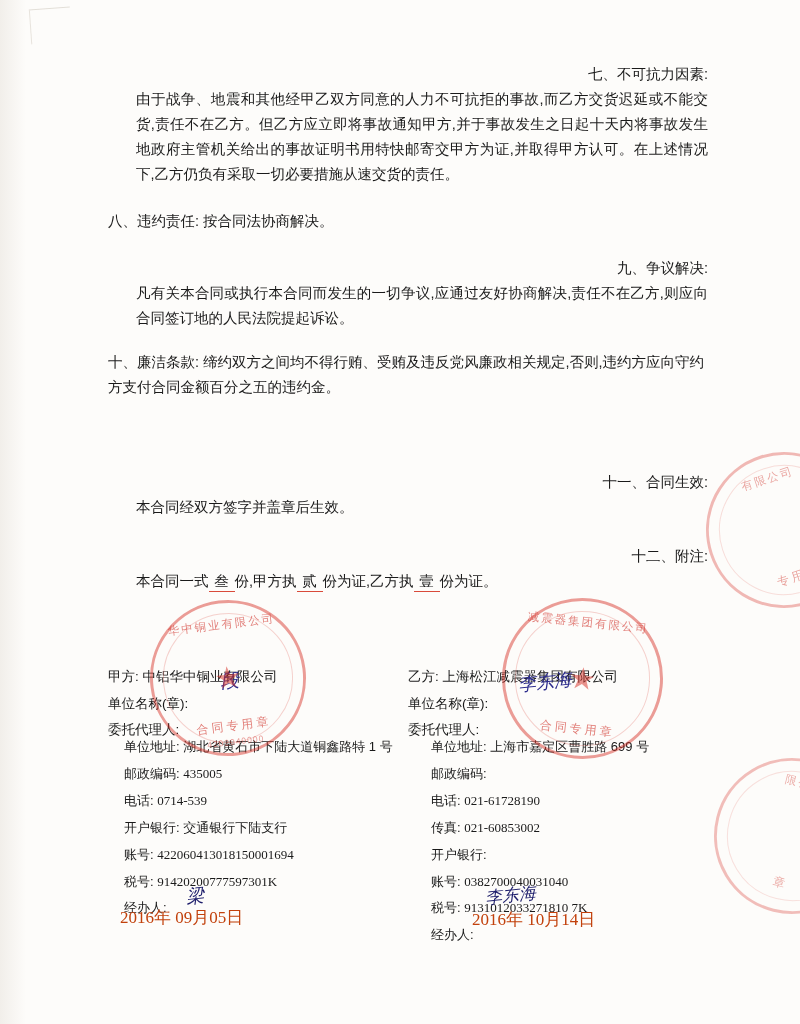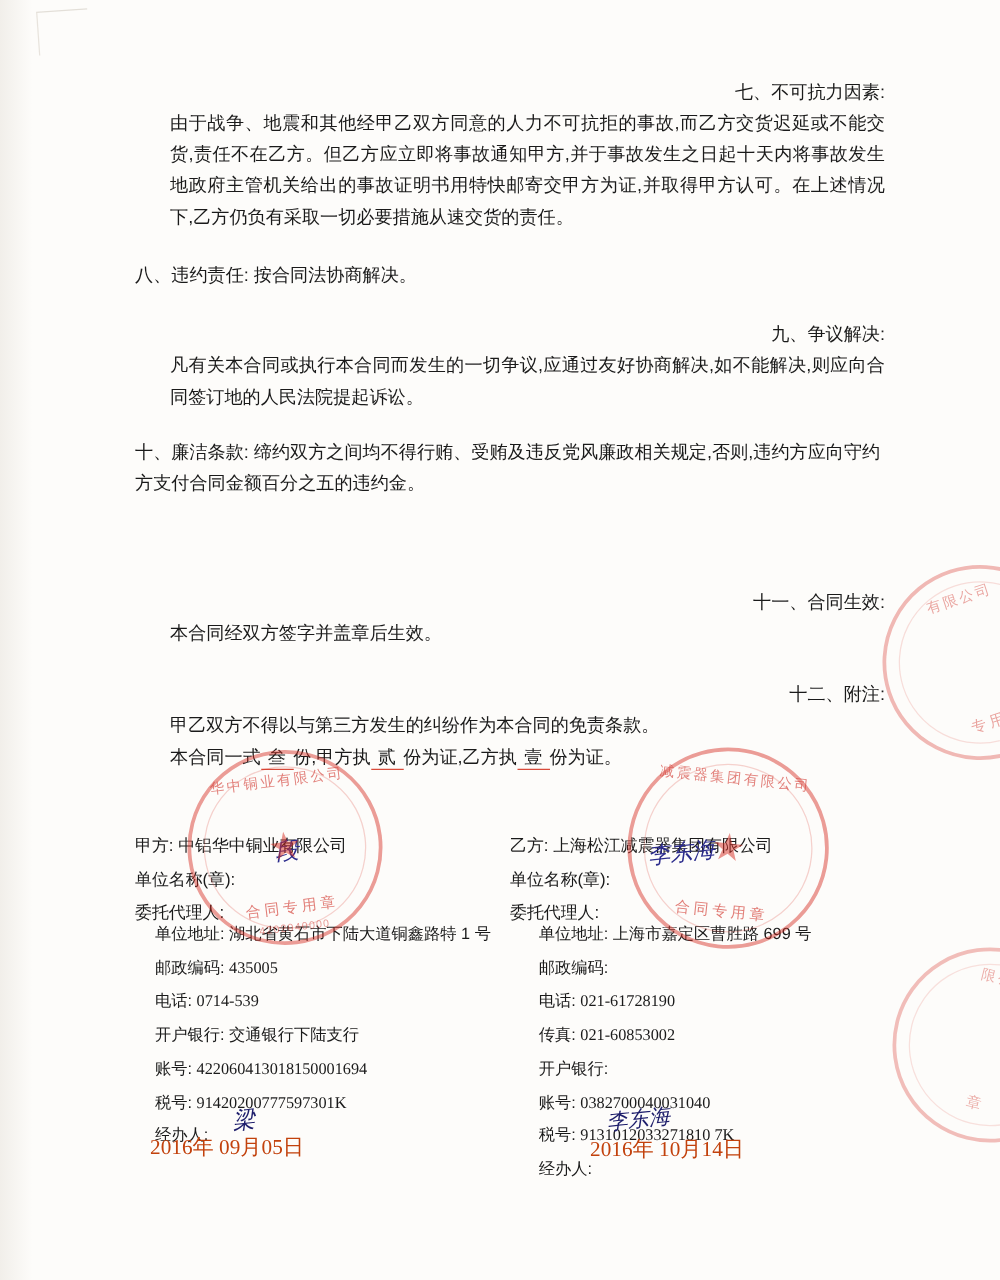--- a/index.html
+++ b/index.html
@@ -184,21 +184,21 @@
 
     <div class="clause clause-inline">
       <span class="clause-head">八、违约责任:</span>
       <span class="clause-text">按合同法协商解决。</span>
     </div>
 
     <div style="height:8px"></div>
 
     <div class="clause">
       <div class="clause-head">九、争议解决:</div>
-      <div class="clause-text">凡有关本合同或执行本合同而发生的一切争议,应通过友好协商解决,如不能解决,则应向合同签订地的人民法院提起诉讼。</div>
+      <div class="clause-text">凡有关本合同或执行本合同而发生的一切争议,应通过友好协商解决,责任不在乙方,则应向合同签订地的人民法院提起诉讼。</div>
     </div>
 
     <div style="height:6px"></div>
 
     <div class="clause">
       <span class="clause-head">十、廉洁条款:</span>
       <span>缔约双方之间均不得行贿、受贿及违反党风廉政相关规定,否则,违约方应向守约方支付合同金额百分之五的违约金。</span>
     </div>
 
     <div class="gap-big"></div>
@@ -206,21 +206,20 @@
 
     <div class="clause">
       <div class="clause-head">十一、合同生效:</div>
       <div class="clause-text">本合同经双方签字并盖章后生效。</div>
     </div>
 
     <div style="height:10px"></div>
 
     <div class="clause">
       <div class="clause-head">十二、附注:</div>
-      <div class="clause-text">甲乙双方不得以与第三方发生的纠纷作为本合同的免责条款。</div>
       <div class="clause-text">
         <span>本合同一式</span><span class="fill-line">叁</span><span>份,甲方执</span><span class="fill-line">贰</span><span>份为证,乙方执</span><span class="fill-line">壹</span><span>份为证。</span>
       </div>
     </div>
   </div>
 
   <div class="sig-block">
     <div class="sig-cols">
       <div class="sig-col">
         <div class="row">

